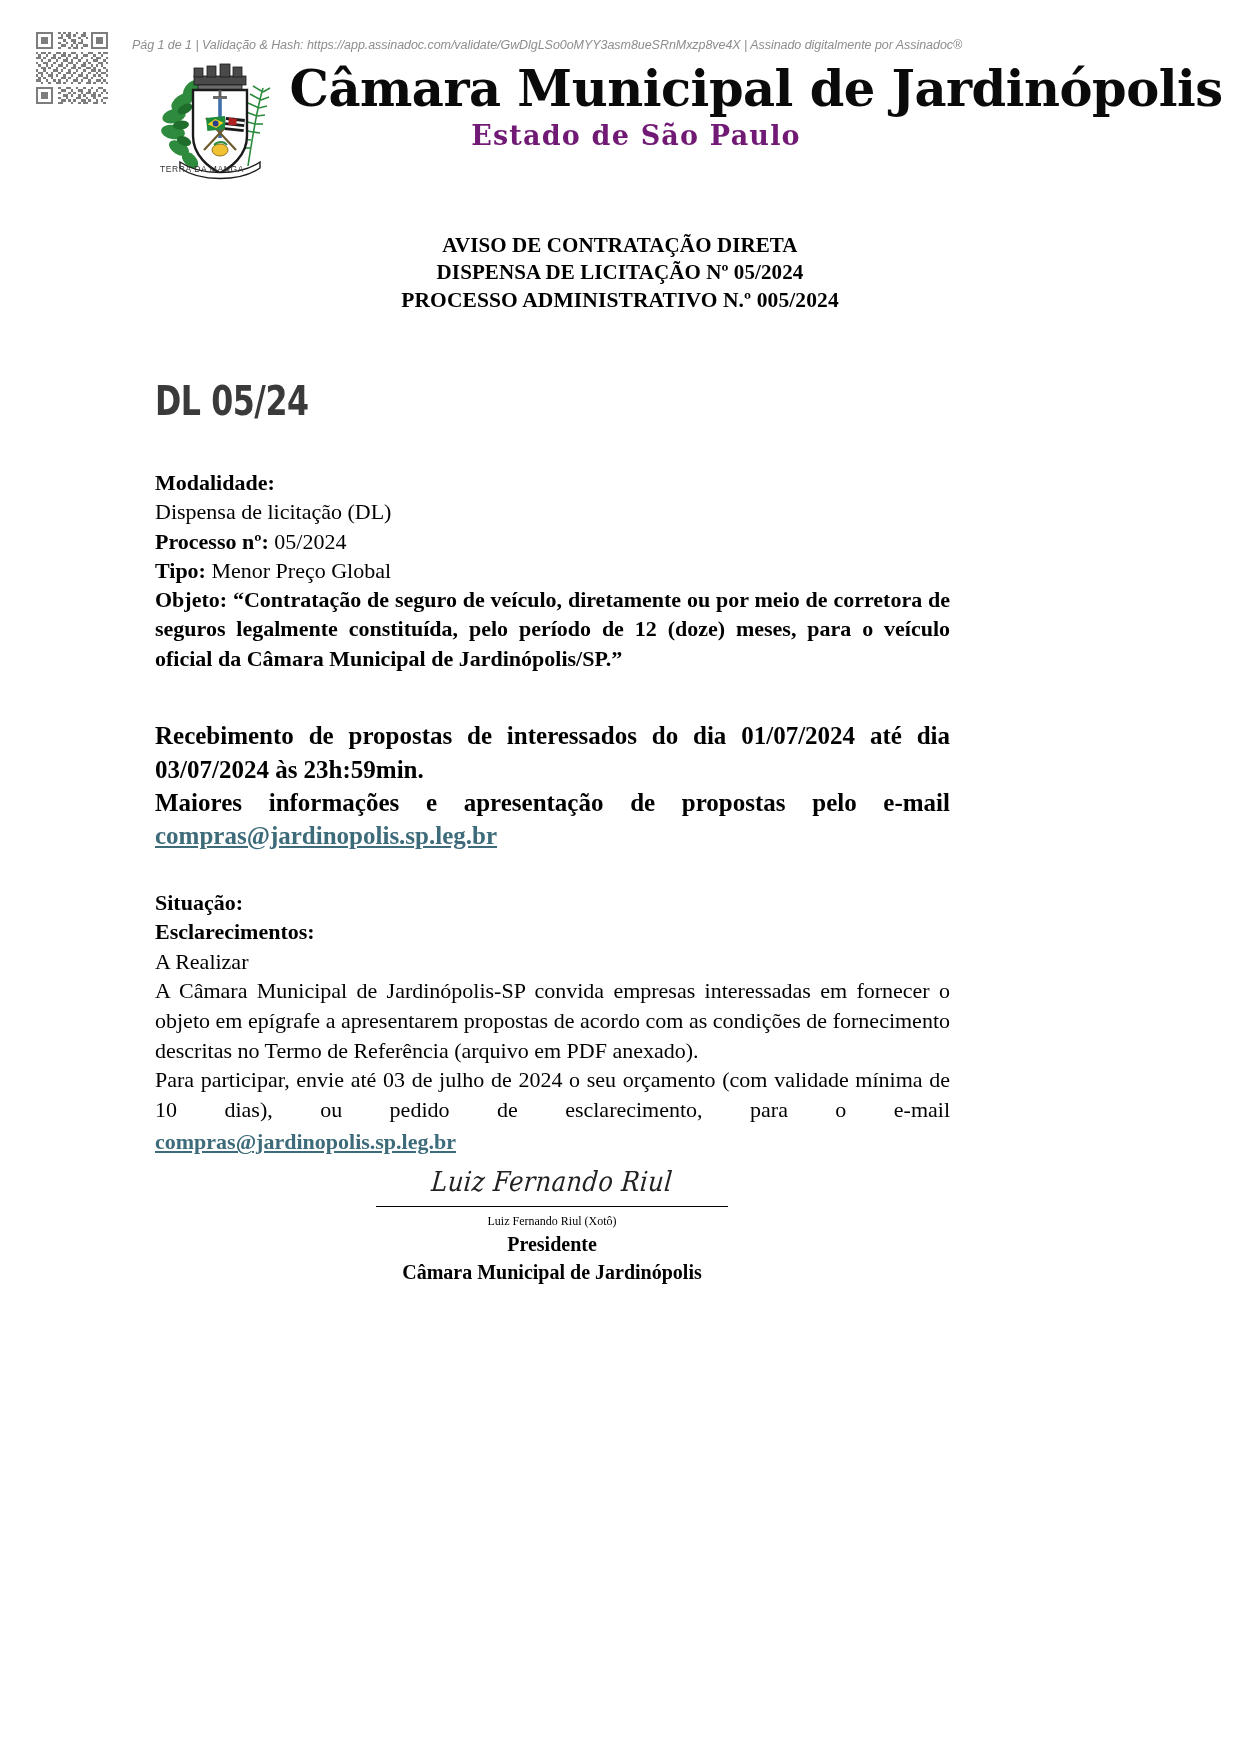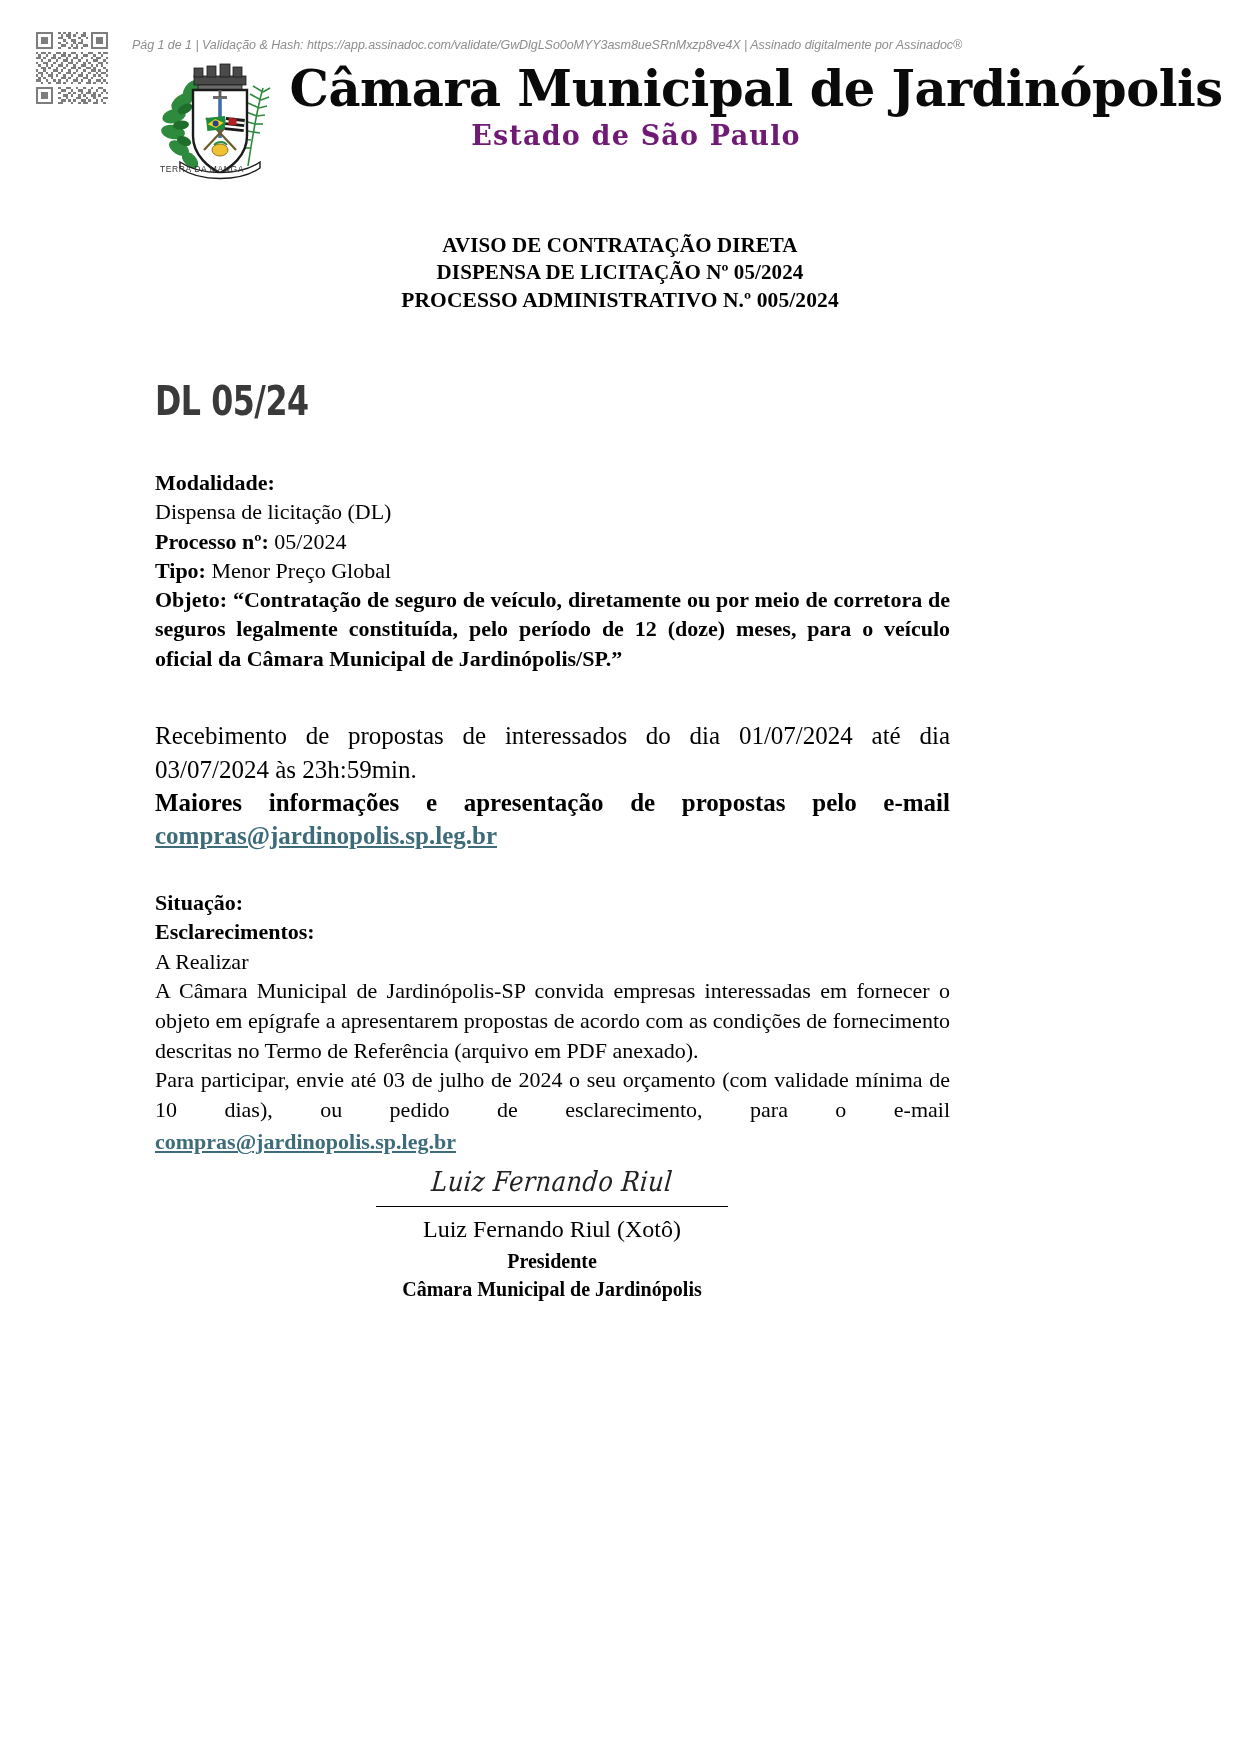--- a/index.html
+++ b/index.html
@@ -146,21 +146,21 @@
   .objeto {
     font-size: 22px;
     line-height: 1.33;
     font-weight: bold;
     text-align: justify;
     margin-top: 0;
   }
 
   .recebimento {
     font-size: 25px;
-    font-weight: normal;
+    font-weight: bold;
     line-height: 1.35;
     text-align: justify;
     margin-top: 46px;
   }
   .maiores {
     font-size: 25px;
     font-weight: bold;
     line-height: 1.35;
     text-align: justify;
     text-align-last: justify;
@@ -221,21 +221,21 @@
     transform: scaleY(1.15) skewX(-6deg);
     margin-bottom: 10px;
     white-space: nowrap;
   }
   .sig-rule {
     border-top: 1.2px solid #000;
     width: 352px;
     margin: 0 auto 6px auto;
   }
   .sig-name {
-    font-size: 24px;
+    font-size: 12px;
     line-height: 1.4;
   }
   .sig-role {
     font-size: 20px;
     font-weight: bold;
     line-height: 1.4;
   }
   .sig-org {
     font-size: 20px;
     font-weight: bold;

